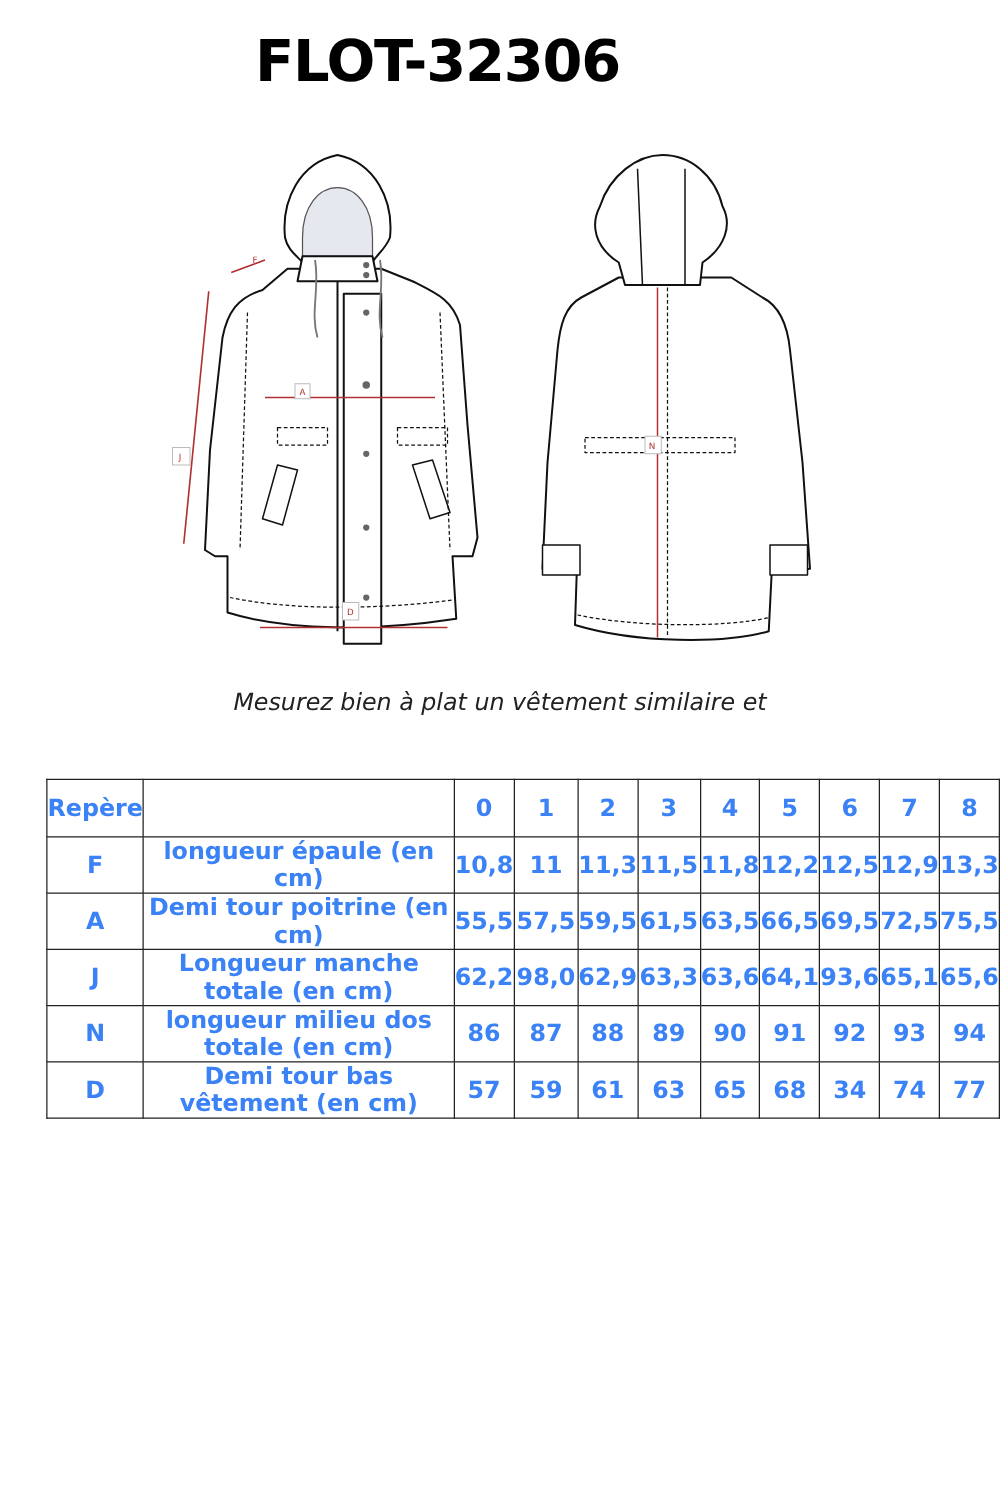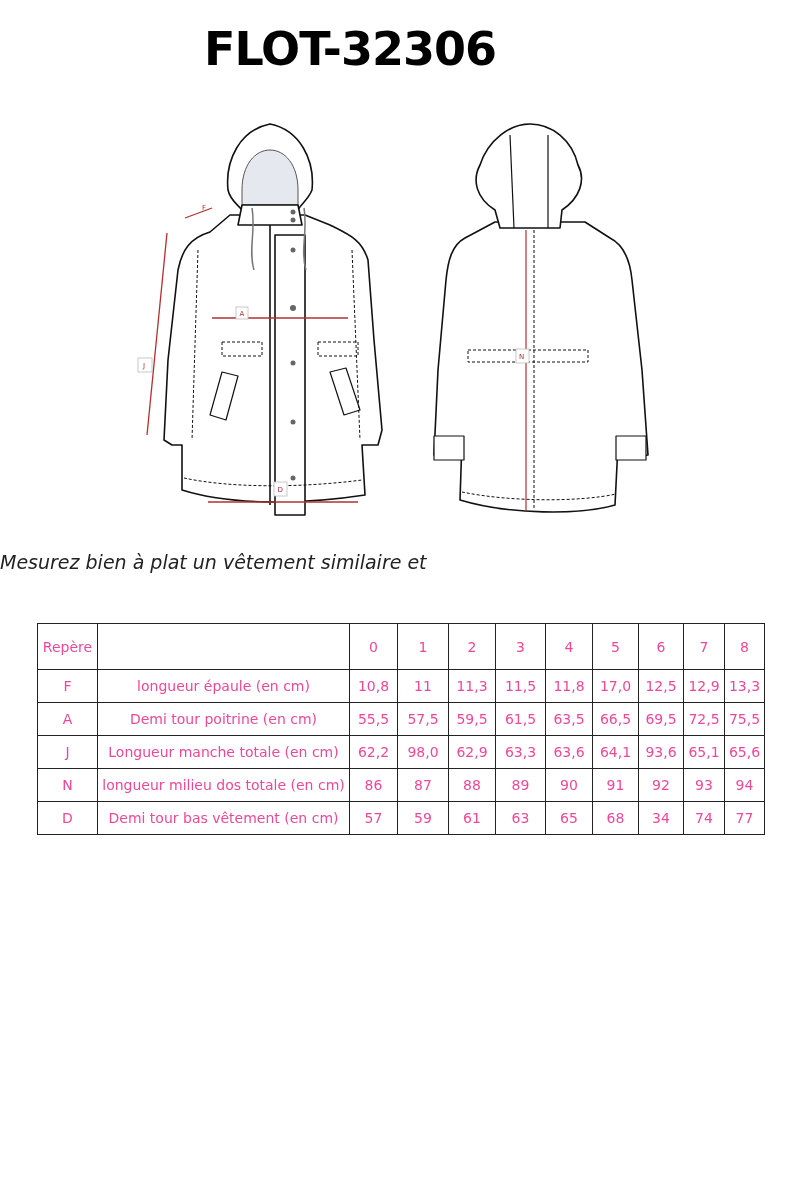--- a/index.html
+++ b/index.html
@@ -1,22 +1,22 @@
 <!DOCTYPE html>
 <html><head>
 <meta charset="utf-8">
 <style>
   html, body { margin:0; padding:0; background:#ffffff; }
   body { width:800px; height:1200px; position:relative; overflow:hidden; font-family:"DejaVu Sans", sans-serif; color:#111; }
   .title { position:absolute; left:0; top:22px; width:700px; text-align:center; font-family:"DejaVu Sans", sans-serif; font-weight:bold; font-size:46px; letter-spacing:-1px; color:#000; }
   .illus { position:absolute; left:130px; top:110px; width:540px; height:410px; }
   .front { position:absolute; left:0; top:0; width:270px; height:410px; }
   .back { position:absolute; left:280px; top:0; width:260px; height:410px; }
-  .instructions { position:absolute; left:0; top:548px; width:800px; font-family:"DejaVu Sans", sans-serif; font-style:italic; font-size:19px; line-height:28px; color:#222; }
-  table.sizes { position:absolute; left:37px; top:623px; border-collapse:collapse; font-family:"DejaVu Sans", sans-serif; font-size:14px; color:#ec4899; }
+  .instructions { position:absolute; left:0; top:548px; width:800px; text-align:center; font-family:"DejaVu Sans", sans-serif; font-style:italic; font-size:19px; line-height:28px; color:#222; }
+  table.sizes { position:absolute; left:37px; top:623px; border-collapse:collapse; font-family:"DejaVu Sans", sans-serif; font-size:19px; color:#3b82f6;font-weight:bold; }
   table.sizes td { border:1.5px solid #222; text-align:center; padding:0; }
   table.sizes tr.head td { height:45px; }
   table.sizes tr.row td { height:32px; }
   td.rep { width:59px; }
   td.lab { width:251px; }
   td.v0 { width:47px; } td.v1 { width:50px; } td.v2 { width:46px; } td.v3 { width:49px; } td.v4 { width:46px; } td.v5 { width:45px; } td.v6 { width:44px; } td.v7 { width:40px; } td.v8 { width:39px; }
   .lbl-box { fill:#fff; stroke:#bbb; stroke-width:0.8; }
   .lbl-txt { font-family:"DejaVu Sans", sans-serif; font-size:7px; fill:#b03030; }
 </style>
 </head>
@@ -125,21 +125,21 @@
     <td class="v8">8</td>
   </tr>
   <tr class="row">
     <td>F</td>
     <td>longueur épaule (en cm)</td>
     <td>10,8</td>
     <td>11</td>
     <td>11,3</td>
     <td>11,5</td>
     <td>11,8</td>
-    <td>17,0</td>
+    <td>12,2</td>
     <td>12,5</td>
     <td>12,9</td>
     <td>13,3</td>
   </tr>
   <tr class="row">
     <td>A</td>
     <td>Demi tour poitrine (en cm)</td>
     <td>55,5</td>
     <td>57,5</td>
     <td>59,5</td>

